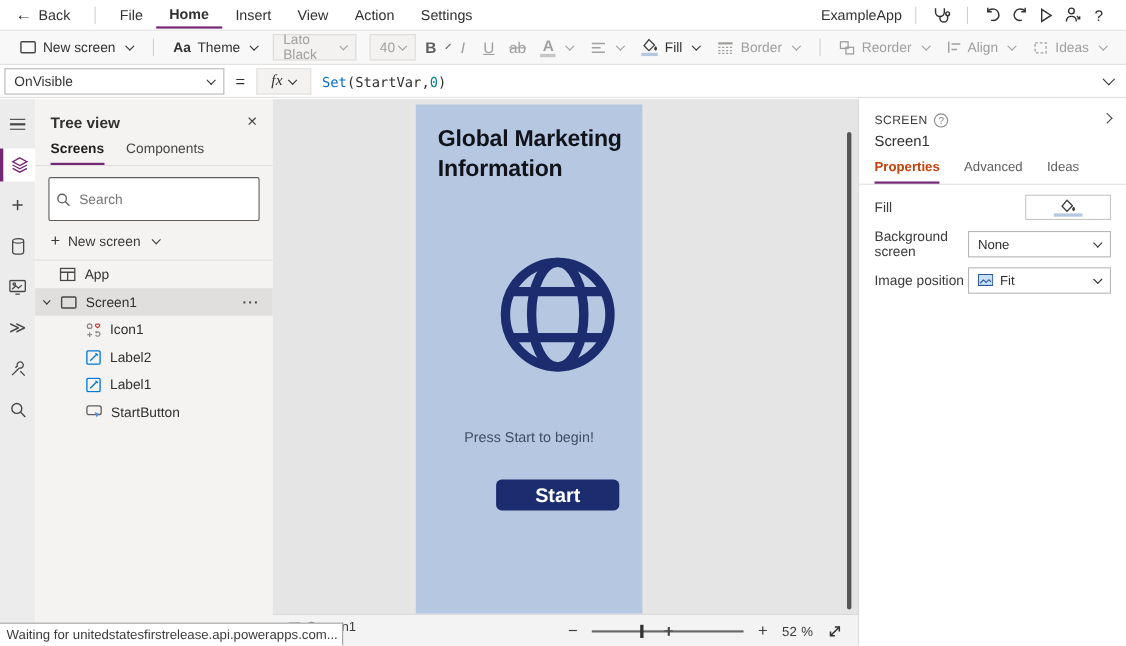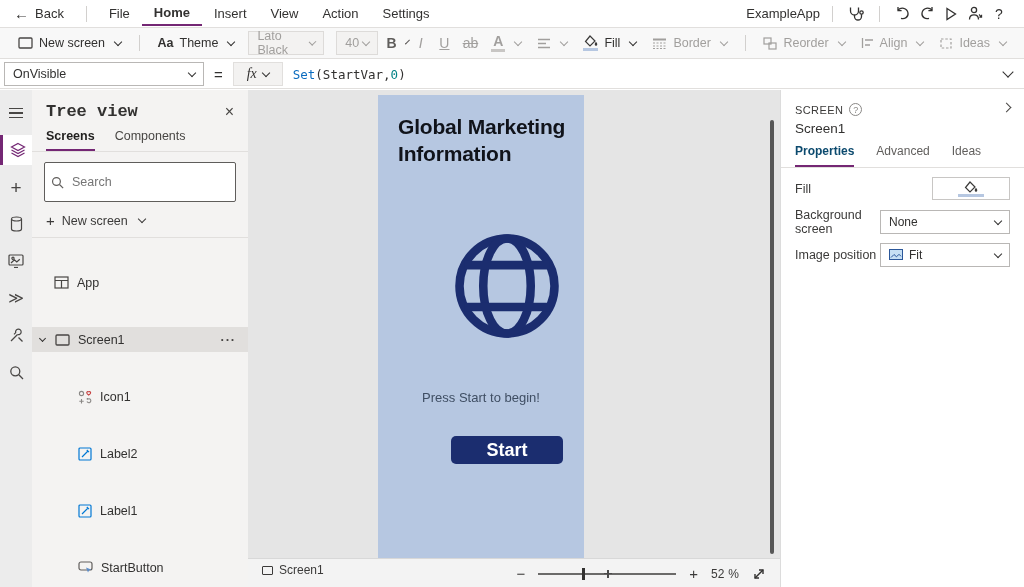--- a/index.html
+++ b/index.html
@@ -67,31 +67,31 @@
   .rail-item{width:32px;height:30px;display:flex;align-items:center;justify-content:center;cursor:pointer;color:#484644;}
   .rail-item.selected{background:#fff;border-left:3px solid var(--accent);color:var(--accent);}
   .burger{display:flex;flex-direction:column;gap:3px;}
   .burger i{display:block;width:14px;height:1.6px;background:#484644;}
   .plus-glyph{font-size:19px;font-weight:400;color:#484644;line-height:1;}
   .flows-glyph{font-size:15px;color:#484644;}
 
   
   .tree{position:absolute;left:32px;top:0;bottom:0;width:216px;background:#f4f3f2;}
   .tree-header{display:flex;align-items:center;justify-content:space-between;padding:12px 14px 6px 14px;}
-  .tree-title{font-size:17px;font-weight:bold;font-family:Liberation Mono, monospace;}
+  .tree-title{font-size:14px;font-weight:bold;}
   .tree-close{font-size:16px;color:#484644;cursor:pointer;}
   .tree-tabs{display:flex;gap:20px;padding:2px 14px 0 14px;font-size:12.5px;border-bottom:1px solid var(--line);}
   .tree-tab{padding-bottom:6px;cursor:pointer;color:#484644;}
   .tree-tab.active{color:#201f1e;font-weight:bold;border-bottom:2px solid var(--accent);}
   .searchbox{margin:10px 12px 6px 12px;height:40px;background:#fff;border:1px solid #5f5d5b;border-radius:2px;
     display:flex;align-items:center;padding:0 6px;gap:6px;}
   .searchbox input{border:none;outline:none;flex:1;font-size:12.5px;font-family:inherit;color:#323130;background:transparent;}
   .tree-newscreen{display:flex;align-items:center;gap:7px;padding:5px 14px 9px 14px;font-size:12.5px;cursor:pointer;color:#3b3a39;border-bottom:1px solid var(--line);}
   .tree-newscreen .pl{font-size:15px;line-height:1;}
-  .titem{display:flex;align-items:center;gap:8px;height:25px;padding:0 10px 0 22px;font-size:12.5px;cursor:pointer;position:relative;margin-top:32px;}
+  .titem{display:flex;align-items:center;gap:8px;height:25px;padding:0 10px 0 22px;font-size:12.5px;cursor:pointer;position:relative;}
   .titem.child{padding-left:46px;}
   .titem.selected{background:#e1dfdd;padding-left:8px;}
   .titem .more{position:absolute;right:12px;letter-spacing:1px;color:#484644;font-weight:bold;}
   .titem .chev{width:5px;height:5px;margin:0 2px 2px 0;}
 
   
   .canvas{position:absolute;left:248px;right:244px;top:0;bottom:0;background:#e5e5e5;}
   .phone{position:absolute;left:130px;top:5px;width:206px;height:463px;background:var(--canvas-blue);}
   .phone-title{position:absolute;left:20px;top:18px;width:218px;font-size:21px;font-weight:bold;
     color:#10131a;line-height:1.3;letter-spacing:-.2px;cursor:pointer;}
@@ -118,21 +118,21 @@
   .props{position:absolute;right:0;top:0;bottom:0;width:244px;background:#fff;border-left:1px solid #dcdcdc;}
   .props-head{display:flex;align-items:center;padding:12px 14px 2px 14px;gap:6px;}
   .props-kind{font-size:11px;letter-spacing:.4px;color:#3b3a39;}
   .help-circle{width:13px;height:13px;border:1px solid #8a8886;border-radius:50%;font-size:9px;color:#8a8886;
     display:flex;align-items:center;justify-content:center;cursor:pointer;}
   .props-expand{margin-left:auto;cursor:pointer;}
   .props-expand .chev{transform:rotate(-45deg);width:7px;height:7px;border-width:1.5px;color:#484644;}
   .props-name{padding:2px 14px 8px 14px;font-size:13.5px;}
   .props-tabs{display:flex;gap:22px;padding:0 14px;font-size:12px;border-bottom:1px solid var(--line);}
   .props-tab{padding-bottom:7px;cursor:pointer;color:#605e5c;}
-  .props-tab.active{color:#0c4a6e;font-weight:bold;border-bottom:2px solid var(--accent);}
+  .props-tab.active{color:#c2410c;font-weight:bold;border-bottom:2px solid var(--accent);}
   .prow{display:flex;align-items:center;padding:0 14px;height:25px;margin-top:8px;}
   .prow .plabel{flex:1;font-size:12.5px;color:#3b3a39;}
   .fill-btn{width:78px;height:23px;border:1px solid #c8c6c4;background:#fff;display:flex;
     flex-direction:column;align-items:center;justify-content:center;cursor:pointer;}
   .pselect{width:130px;height:24px;border:1px solid #b9b7b5;background:#fff;display:flex;align-items:center;
     gap:6px;padding:0 8px;font-size:12px;cursor:pointer;}
   .pselect .val{flex:1;}
   .pselect .chev{margin-bottom:2px;}
 
   
@@ -562,13 +562,14 @@
               <path d="M2 8.5 l3-3 2.5 2.3 2.5-2.5 2 2" fill="none" stroke="#2b579a" stroke-width="1"></path>
             </svg>
           </span>
           <span class="val">Fit</span>
           <i class="chev"></i>
         </span>
       </div>
     </aside>
   </div>
 
+  <div class="net-status">Waiting for unitedstatesfirstrelease.api.powerapps.com...</div>
 </div>
 
 </body></html>

